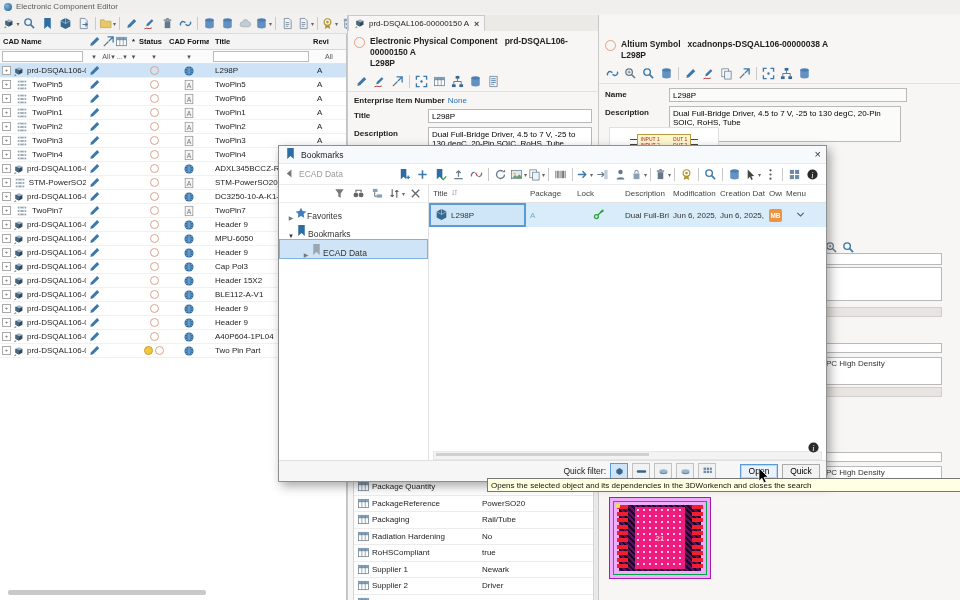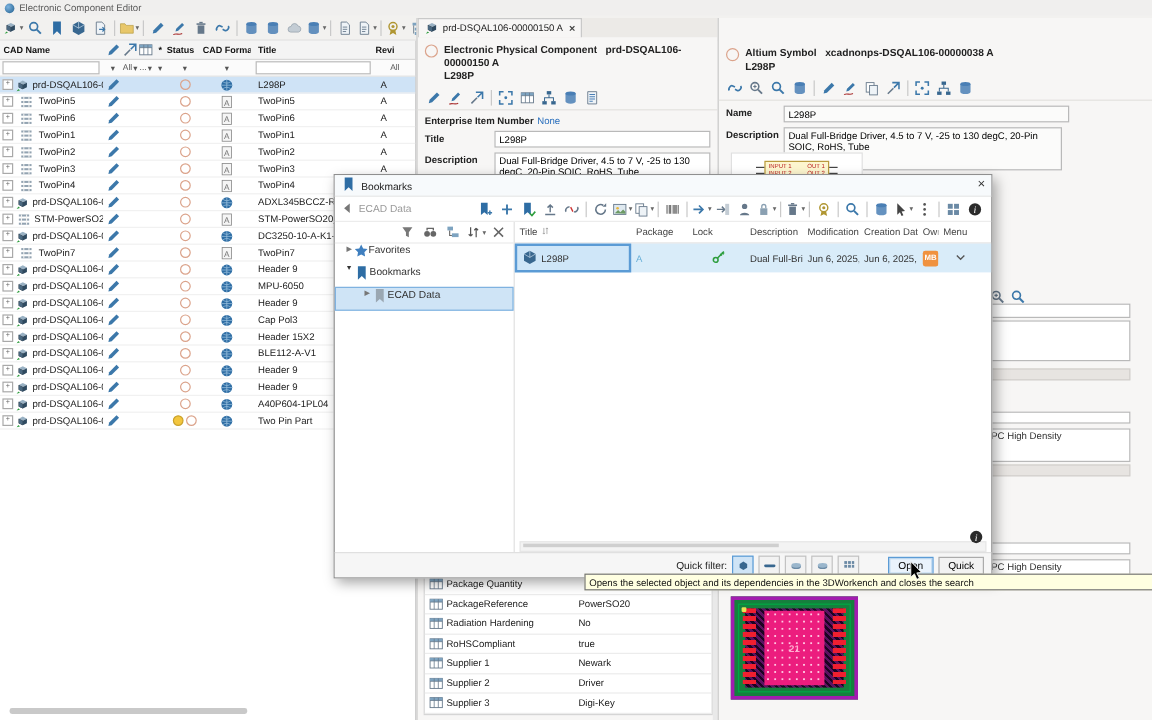--- a/index.html
+++ b/index.html
@@ -38,40 +38,40 @@
   .tabbar{height:16px;background:#eceae7;display:flex;align-items:flex-end}
   .tab{display:flex;align-items:center;gap:3px;background:#f7f6f5;border:1px solid #c9c9c9;border-bottom:none;height:15px;padding:0 5px;font-size:8px}
   .tclose{color:#444;font-size:9px;font-weight:bold;margin-left:2px}
   .phead{display:flex;gap:5px;padding:5px 6px 2px 6px;align-items:flex-start}
   .pcirc{width:9px;height:9px;border:1px solid #dba38b;border-radius:50%;flex:0 0 auto;margin-top:1px}
   .ptitle{font-weight:bold;font-size:8.5px;line-height:11px}
   .ptoolbar{display:flex;align-items:center;gap:1px;padding:2px 5px;border-bottom:1px solid #e3e1df}
   .ein{padding:4px 6px 2px 6px;font-weight:bold;font-size:8px}
   .ein b{font-weight:bold}
   .ein .none{color:#2a6fbd;font-weight:normal;margin-left:3px}
-  .frow{display:flex;padding:2px 6px;gap:0;align-items:flex-start}
+  .frow{display:flex;padding:2px 6px;gap:16px;align-items:flex-start}
   .flabel{width:58px;font-weight:bold;font-size:8px;padding-top:2px;flex:0 0 auto}
   .finput{flex:1;height:12px;border:1px solid #b9b9b9;background:#fff;font-size:8px;padding:0 3px;font-family:"Liberation Sans",sans-serif}
   .ftext{flex:1;border:1px solid #b9b9b9;background:#fff;font-size:8px;padding:2px 3px;resize:none;font-family:"Liberation Sans",sans-serif;overflow:hidden}
   .fselbox{flex:1;height:13px;border:1px solid #b9b9b9;background:#fff;font-size:8px;display:flex;align-items:center;justify-content:space-between;padding:0 3px;color:#222}
   
   .props{position:absolute;left:5px;right:4px;top:463px;background:#fff;border:1px solid #d5d5d5}
   .prow{display:grid;grid-template-columns:18px 110px 1fr;align-items:center;height:15.5px;border-bottom:1px solid #ececec;font-size:8px}
   .prow .pk{overflow:hidden;white-space:nowrap}
   .pvscroll{position:absolute;right:0;top:463px;width:4px;bottom:0;background:#e9e9e9}
   
   .symwrap{position:absolute;left:10px;top:112px;width:108px;height:34px;background:#fff;border:1px solid #e0e0e0;display:flex;align-items:center;justify-content:center}
   .symbox{background:#fdf6cf;border:1px solid #b99b3e;display:flex;gap:8px;padding:1px 3px;position:relative}
   .sympins{display:flex;flex-direction:column}
   .sympins span{font-size:5px;line-height:6px;color:#b22;white-space:nowrap}
   .sympins.r span{text-align:right}
   .pinstub{position:absolute;top:2px;bottom:2px;width:7px;display:flex;flex-direction:column;justify-content:space-around}
   .pinstub i{height:1px;background:#444;display:block}
   
-  .fp{position:absolute;left:10px;top:482px;width:100px;height:80px;background:#15803d;border:3px solid #a21caf}
+  .fp{position:absolute;left:10px;top:482px;width:100px;height:80px;background:#f0abfc;border:1px solid #a21caf}
   .fp-frame{position:absolute;inset:3px;border:1px solid #00a844}
   .fp-hatch{position:absolute;left:9px;right:9px;top:7px;bottom:7px;
      background:repeating-linear-gradient(45deg,#5a1260 0 2px,#1c0322 2px 4px)}
   .fp-pad{position:absolute;left:25px;right:25px;top:9px;bottom:9px;background:#ec1d7e;
      background-image:radial-gradient(#ffc7e2 0.8px,transparent 1.1px);background-size:6px 6px;
      display:flex;align-items:center;justify-content:center;color:#ffaacd;font-size:8px;font-weight:bold}
   .fp-pins{position:absolute;top:7px;bottom:7px;width:11px;
      background:repeating-linear-gradient(180deg,#f01f30 0 4px,transparent 4px 6.6px)}
   .fp-dot{position:absolute;left:6px;top:6px;width:4px;height:4px;background:#e8e454;border-radius:1px}
   
@@ -83,21 +83,21 @@
   .dialog{position:absolute;left:278px;top:145px;width:547px;height:335px;background:#fff;border:1px solid #8f8f8f;
           box-shadow:3px 4px 10px rgba(0,0,0,.35);z-index:10;display:flex;flex-direction:column}
   .dlg-title{height:17px;display:flex;align-items:center;gap:4px;padding:0 5px;background:#f7fafc;border-bottom:1px solid #e8e8e8;font-size:8.5px}
   .dlg-x{margin-left:auto;font-size:11px;color:#333;line-height:11px}
   .dlg-toolbar{height:20px;display:flex;align-items:center;padding:0 5px;border-bottom:1px solid #ececec}
   .crumb{display:flex;align-items:center;gap:4px;color:#9a9a9a;font-size:8.5px}
   .spacer{flex:1}
   .dlg-body{flex:1;display:flex;min-height:0;position:relative}
   .tree-pane{width:149px;border-right:1px solid #e0e0e0;display:flex;flex-direction:column}
   .tree-tools{height:17px;display:flex;align-items:center;justify-content:flex-end;gap:2px;padding-right:4px;border-bottom:1px solid #ececec}
-  .titem{display:flex;align-items:flex-start;gap:0;height:18px;padding-left:8px;font-size:8.5px;color:#333}
+  .titem{display:flex;align-items:flex-end;gap:0;height:18px;padding-left:8px;font-size:8.5px;color:#333}
   .titem .tw{width:8px;color:#777;font-size:6px;text-align:center}
   .titem.ind{padding-left:22px}
   .titem.sel{background:#cfe4f6;border:1px solid #7fb2e0}
   .table-pane{flex:1;display:flex;flex-direction:column;min-width:0}
   .bm-grid{display:grid;grid-template-columns:97px 47px 48px 48px 47px 49px 17px 32px;align-items:center}
   .bm-head{height:17px;border-bottom:1px solid #e0e0e0;font-size:8px;color:#444}
   .bm-head .hc{padding-left:4px;overflow:hidden;white-space:nowrap;display:flex;align-items:center;gap:2px}
   .bm-row{height:24px;background:#d9ecf9;font-size:8px;color:#333}
   .bm-row .bc{overflow:hidden;white-space:nowrap;padding-left:4px;display:flex;align-items:center;gap:3px;height:100%}
   .bm-title{border:2px solid #5b9bd5;background:#cfe6f8;box-sizing:border-box}
@@ -1250,20 +1250,31 @@
         <span class="pk">PowerSO20</span>
       </div>
       <div class="prow">
         <span class="cell c">
           <svg viewBox="0 0 14 14" width="13" height="13">
             <rect x="1.5" y="2.5" width="11" height="9" fill="#fff" stroke="#66788a" stroke-width=".8"></rect>
             <rect x="1.5" y="2.5" width="11" height="2.6" fill="#7da3c0"></rect>
             <path d="M1.5 5.1h11M5.2 2.5v9M8.9 2.5v9" stroke="#66788a" stroke-width=".7"></path>
           </svg>
         </span>
+        <span class="pk">Packaging</span>
+        <span class="pk">Rail/Tube</span>
+      </div>
+      <div class="prow">
+        <span class="cell c">
+          <svg viewBox="0 0 14 14" width="13" height="13">
+            <rect x="1.5" y="2.5" width="11" height="9" fill="#fff" stroke="#66788a" stroke-width=".8"></rect>
+            <rect x="1.5" y="2.5" width="11" height="2.6" fill="#7da3c0"></rect>
+            <path d="M1.5 5.1h11M5.2 2.5v9M8.9 2.5v9" stroke="#66788a" stroke-width=".7"></path>
+          </svg>
+        </span>
         <span class="pk">Radiation Hardening</span>
         <span class="pk">No</span>
       </div>
       <div class="prow">
         <span class="cell c">
           <svg viewBox="0 0 14 14" width="13" height="13">
             <rect x="1.5" y="2.5" width="11" height="9" fill="#fff" stroke="#66788a" stroke-width=".8"></rect>
             <rect x="1.5" y="2.5" width="11" height="2.6" fill="#7da3c0"></rect>
             <path d="M1.5 5.1h11M5.2 2.5v9M8.9 2.5v9" stroke="#66788a" stroke-width=".7"></path>
           </svg>

